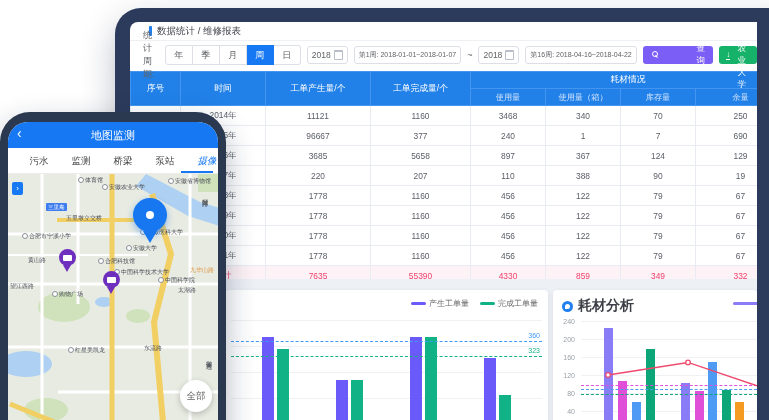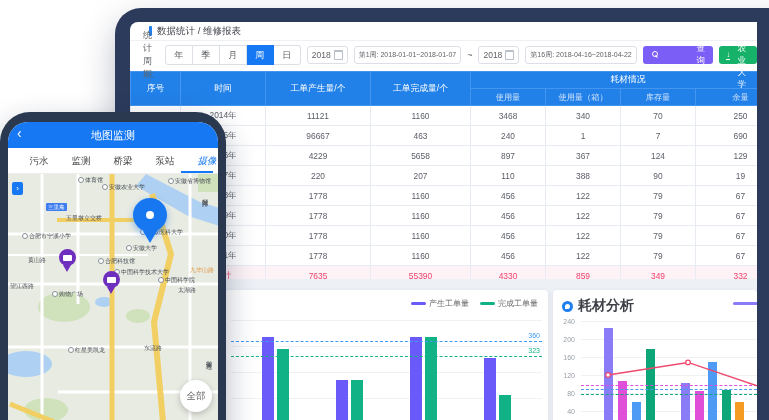--- a/index.html
+++ b/index.html
@@ -172,30 +172,30 @@
               <td>1160</td>
               <td>3468</td>
               <td>340</td>
               <td>70</td>
               <td>250</td>
             </tr>
             <tr>
               <td>2</td>
               <td>2015年</td>
               <td>96667</td>
-              <td>463</td>
+              <td>377</td>
               <td>240</td>
               <td>1</td>
               <td>7</td>
               <td>690</td>
             </tr>
             <tr>
               <td>3</td>
               <td>2016年</td>
-              <td>4229</td>
+              <td>3685</td>
               <td>5658</td>
               <td>897</td>
               <td>367</td>
               <td>124</td>
               <td>129</td>
             </tr>
             <tr>
               <td>4</td>
               <td>2017年</td>
               <td>220</td>

